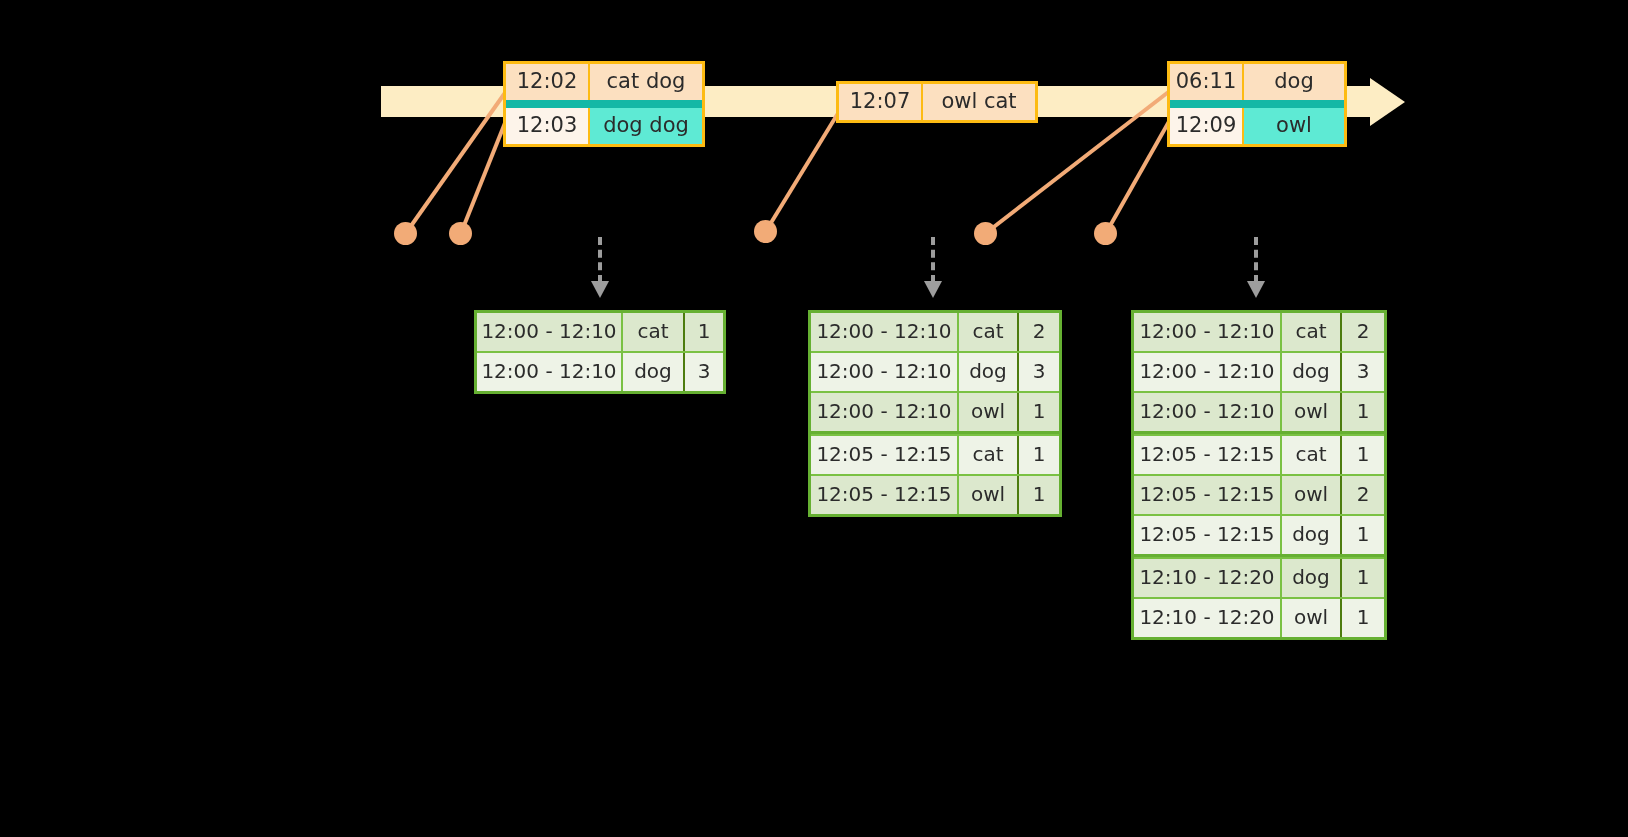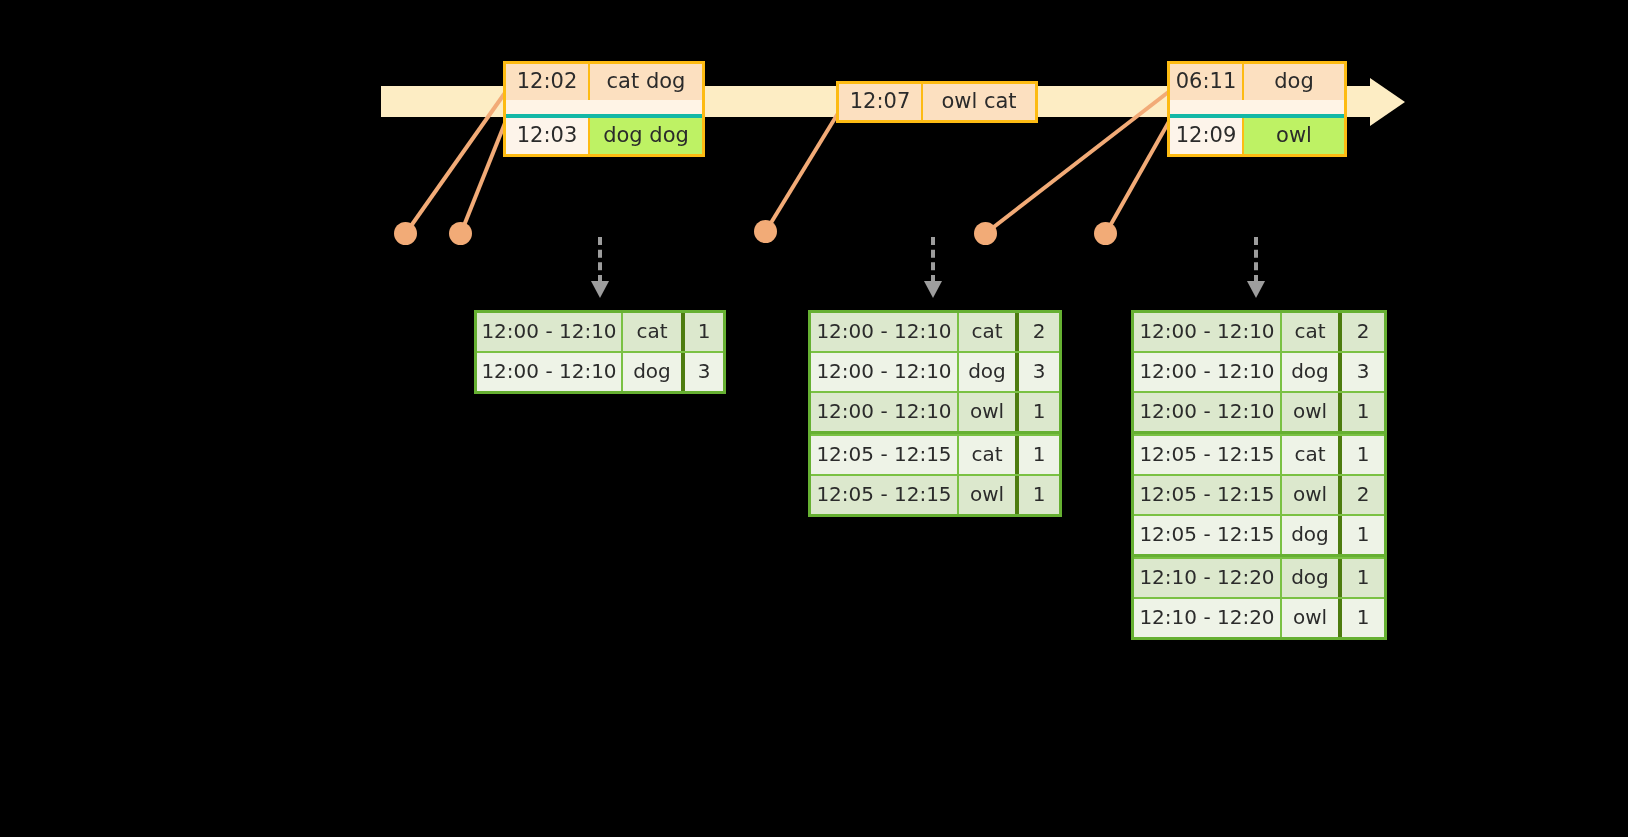--- a/index.html
+++ b/index.html
@@ -32,39 +32,39 @@
     position: absolute;
     border: 3px solid #fdbb13;
     background: #fff4e6;
     display: flex;
     flex-direction: column;
   }
   .event-row {
     display: flex;
     align-items: stretch;
   }
-  .event-row + .event-row { border-top: 4px solid #14b8a6; margin-top: 14px; }
+  .event-row + .event-row { border-top: 8px solid #14b8a6; }
   .event-row.shade .ev-time,
   .event-row.shade .ev-words { background: #fce0c0; }
   .ev-time {
     width: 84px;
     padding: 5px 0 7px 0;
     text-align: center;
     font-size: 21px;
     color: #2b2b2b;
     background: #fdf4ea;
     border-right: 2px solid #fdbb13;
   }
   .ev-words {
     width: 112px;
     padding: 5px 0 7px 0;
     text-align: center;
     font-size: 21px;
     color: #2b2b2b;
-    background: #bef264;
+    background: #5eead4;
   }
 
   #event-box-1 { left: 503px; top: 61px; }
   #event-box-2 { left: 836px; top: 81px; }
   #event-box-3 { left: 1167px; top: 61px; }
   #event-box-3 .ev-time { width: 74px; }
   #event-box-3 .ev-words { width: 100px; }
 
   
   .dot {
@@ -99,21 +99,21 @@
     border-right: 2px solid #7ac143;
     white-space: nowrap;
   }
   .rt-key {
     width: 62px;
     padding: 6px 0 8px 0;
     text-align: center;
     font-size: 20px;
     color: #2b2b2b;
     background: #eef3e7;
-    border-right: 4px solid #4d7c0f;
+    border-right: 2px solid #4d7c0f;
   }
   .rt-cnt {
     width: 38px;
     padding: 6px 0 8px 0;
     text-align: center;
     font-size: 20px;
     color: #2b2b2b;
     background: #eef3e7;
   }
 

